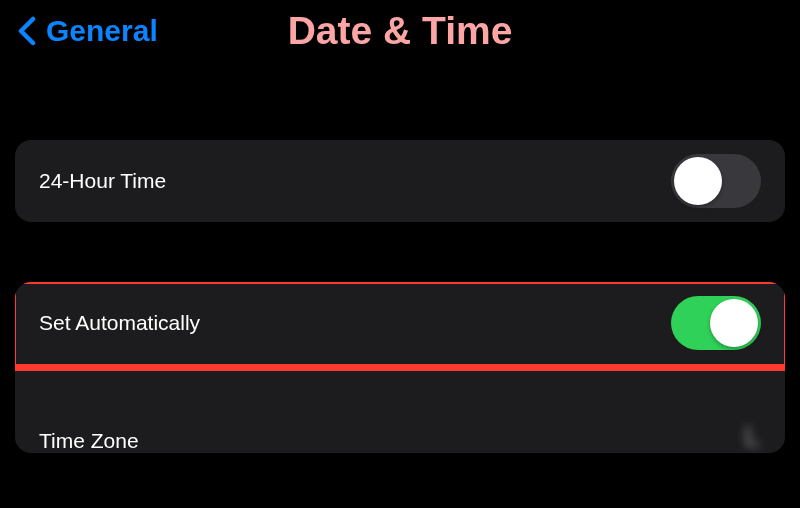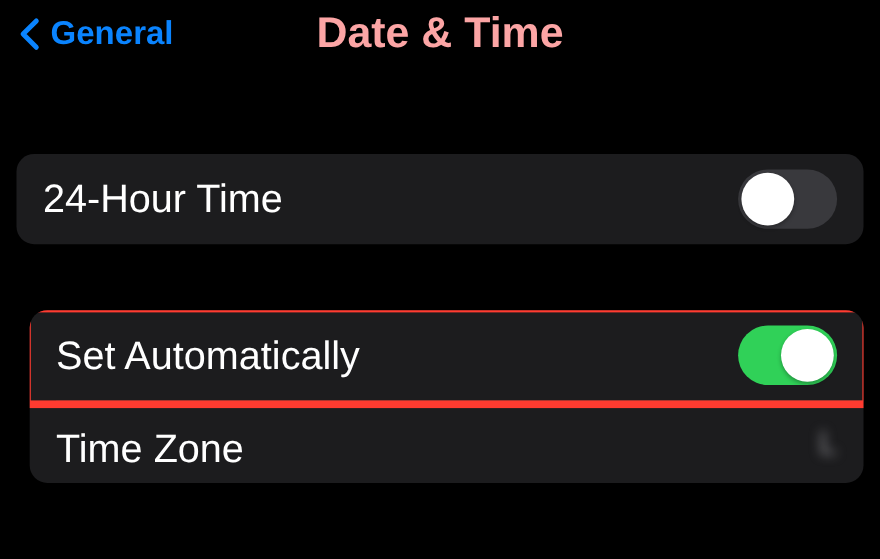--- a/index.html
+++ b/index.html
@@ -51,32 +51,31 @@
       background: #1c1c1e;
       border-radius: 16px;
       overflow: hidden;
     }
     .group-1 {
       margin-top: 78px;
     }
     .group-2 {
       margin-top: 60px;
       position: relative;
-      margin-left: 12px;
     }
     .row {
       display: flex;
       align-items: center;
       justify-content: space-between;
       padding: 0 24px;
       height: 82px;
     }
     .row-label {
       color: #ffffff;
-      font-size: 36px;
+      font-size: 21px;
       font-weight: 400;
     }
     .row-value {
       color: #8e8e93;
       font-size: 30px;
       font-weight: 400;
       filter: blur(5px);
     }
     .separator {
       height: 1px;
@@ -115,22 +114,22 @@
       position: absolute;
       border: 7px solid #ff3b30;
       pointer-events: none;
       top: -5px;
       left: -6px;
       right: -6px;
       height: 94px;
       z-index: 10;
     }
     .tz-row {
-      height: 74px;
-      align-items: flex-start;
+      height: 88px;
+      align-items: flex-end;
       padding-top: 22px;
     }
   </style>
 </head>
 <body>
 
 <div class="header">
   <div class="back-button">
     <svg class="back-chevron" viewBox="0 0 12 20" fill="none">
       <path d="M10 2 L2 10 L10 18" stroke="#0a84ff" stroke-width="3" stroke-linecap="round" stroke-linejoin="round"></path>

